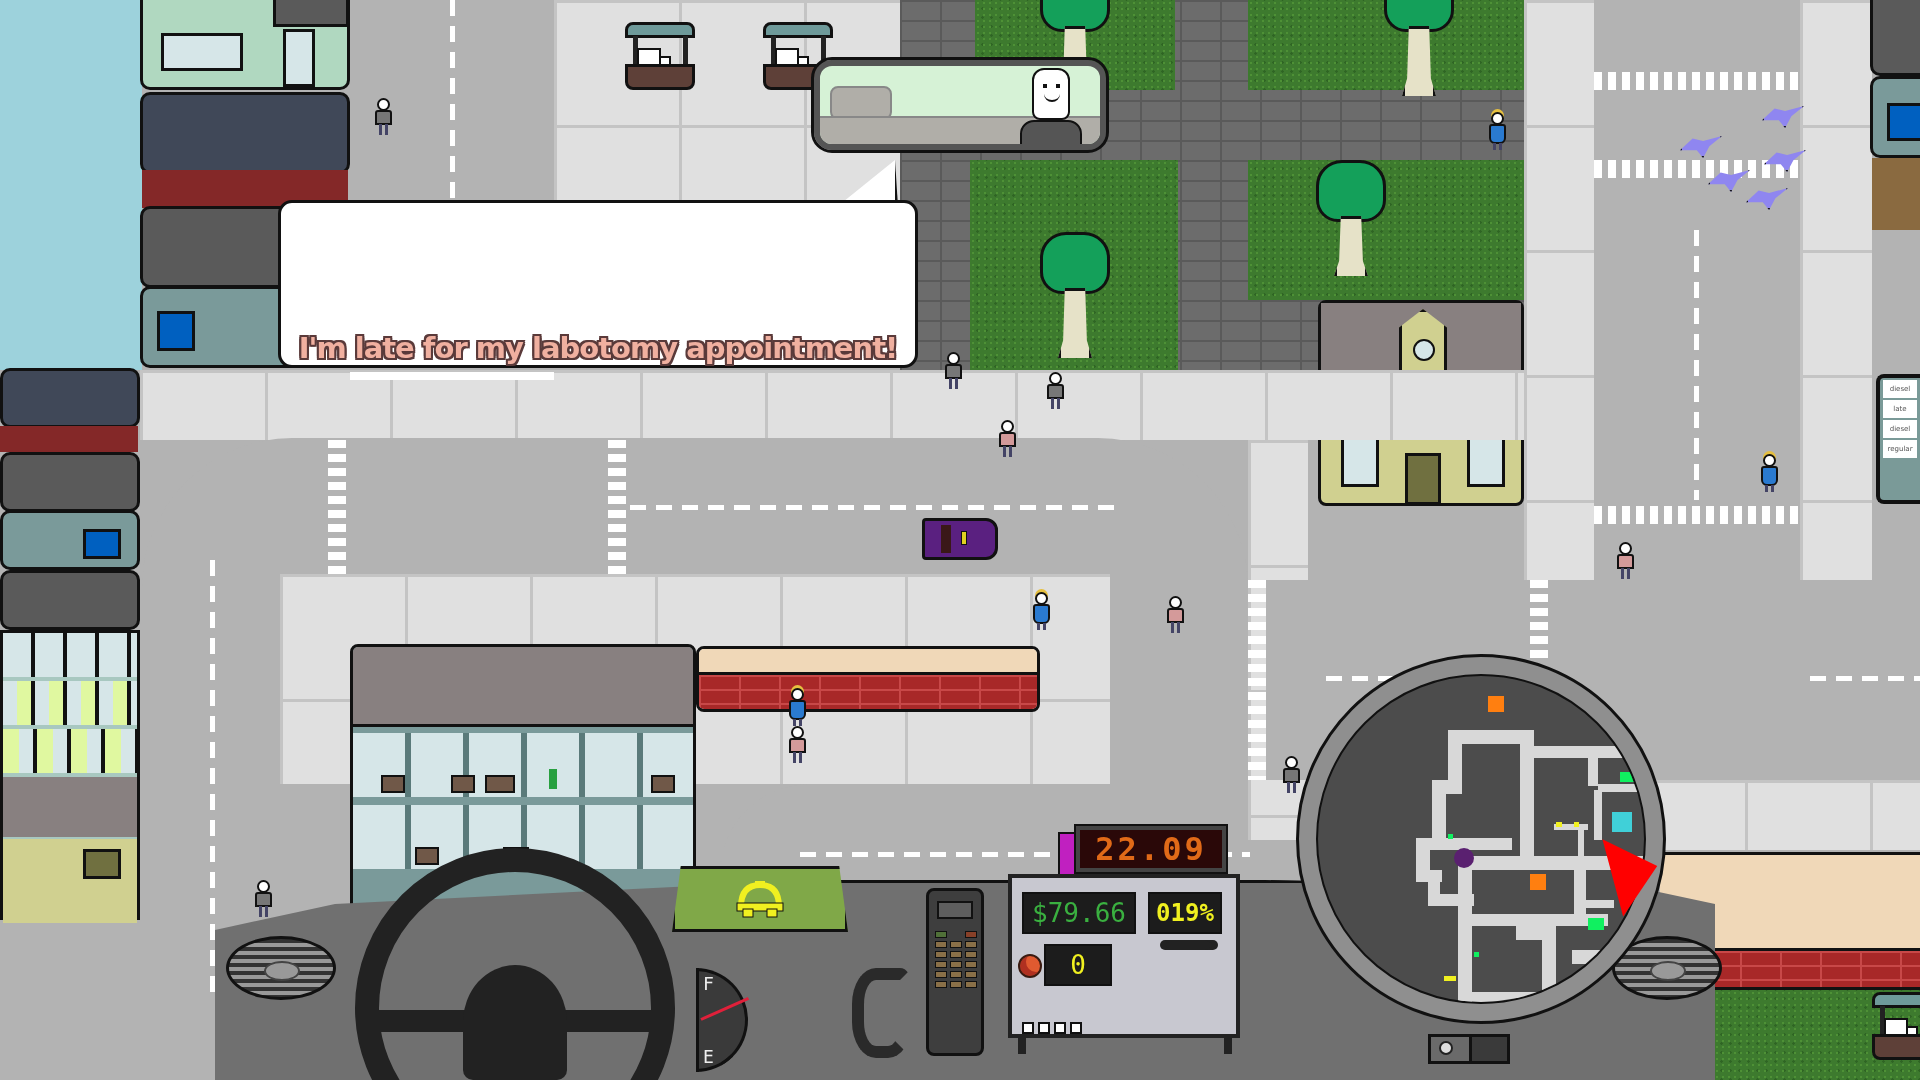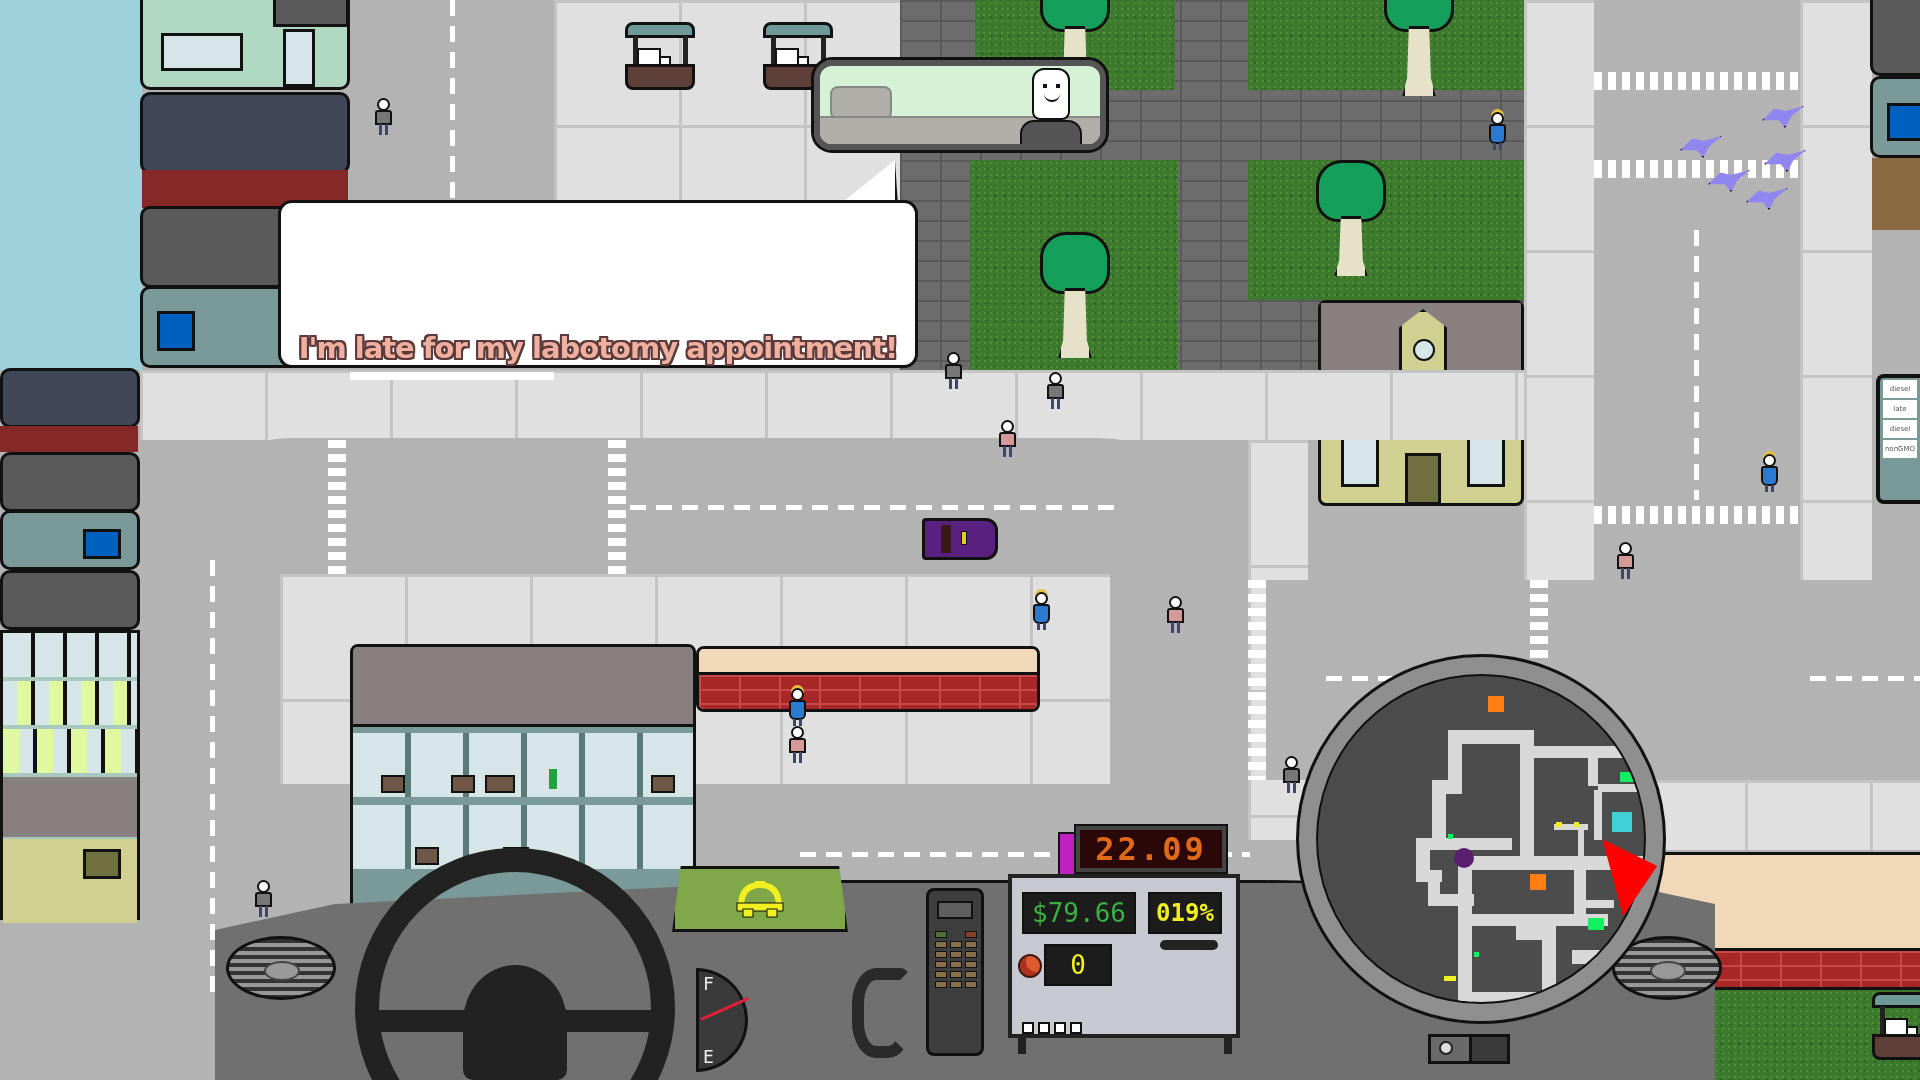--- a/index.html
+++ b/index.html
@@ -219,21 +219,21 @@
   <div class="bld" style="left:1870px;top:-10px;width:60px;height:86px;background:#5a5a5a;"></div>
   <div class="bld" style="left:1870px;top:76px;width:60px;height:82px;background:#7a9a9a;">
     <div class="bluewin" style="left:14px;top:24px;width:40px;height:38px;"></div>
   </div>
   <div class="abs" style="left:1872px;top:158px;width:48px;height:72px;background:#8a6a40;"></div>
 
   <div class="gas-sign">
     <div class="row">diesel</div>
     <div class="row">late</div>
     <div class="row">diesel</div>
-    <div class="row">nonGMO</div>
+    <div class="row">regular</div>
   </div>
 
   <div class="bird" style="left:1762px;top:102px;"></div>
   <div class="bird" style="left:1680px;top:132px;"></div>
   <div class="bird" style="left:1764px;top:146px;"></div>
   <div class="bird" style="left:1708px;top:166px;"></div>
   <div class="bird" style="left:1746px;top:184px;"></div>
 
   <div class="sidewalk" style="left:140px;top:370px;width:1384px;height:70px;"></div>
   <div class="cross-v" style="left:350px;top:372px;width:204px;height:12px;"></div>

